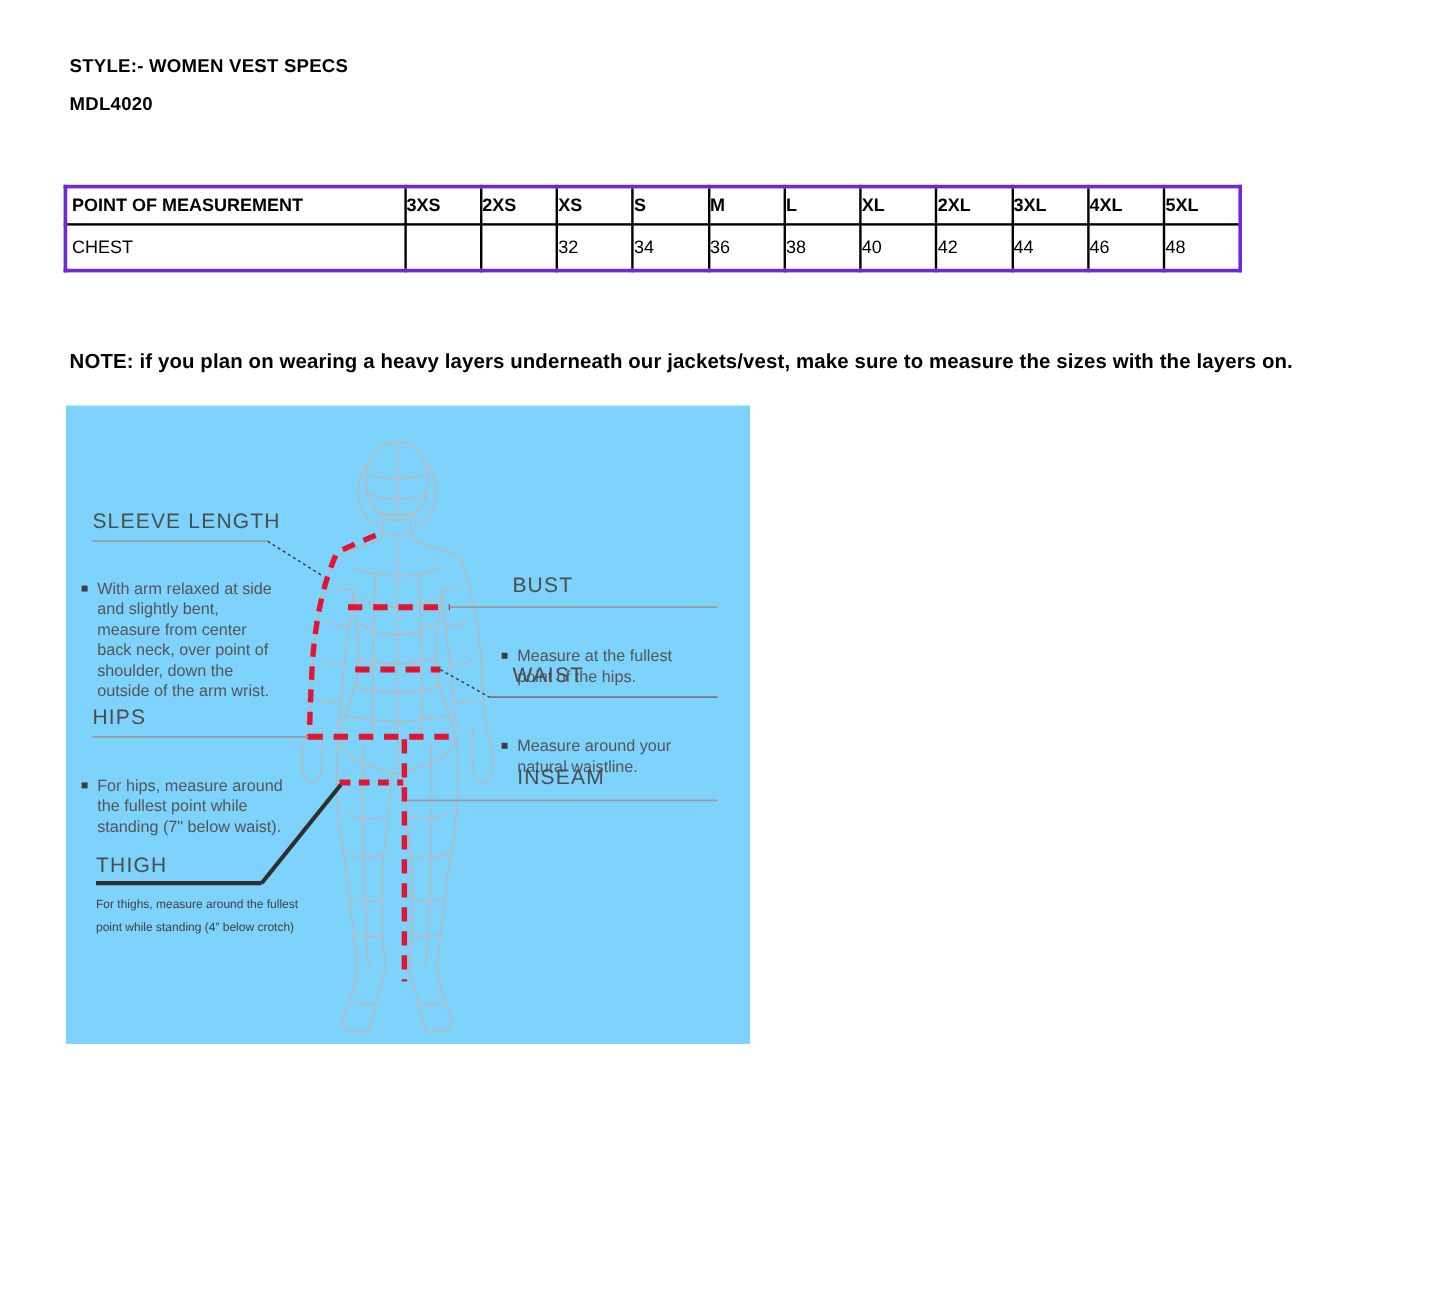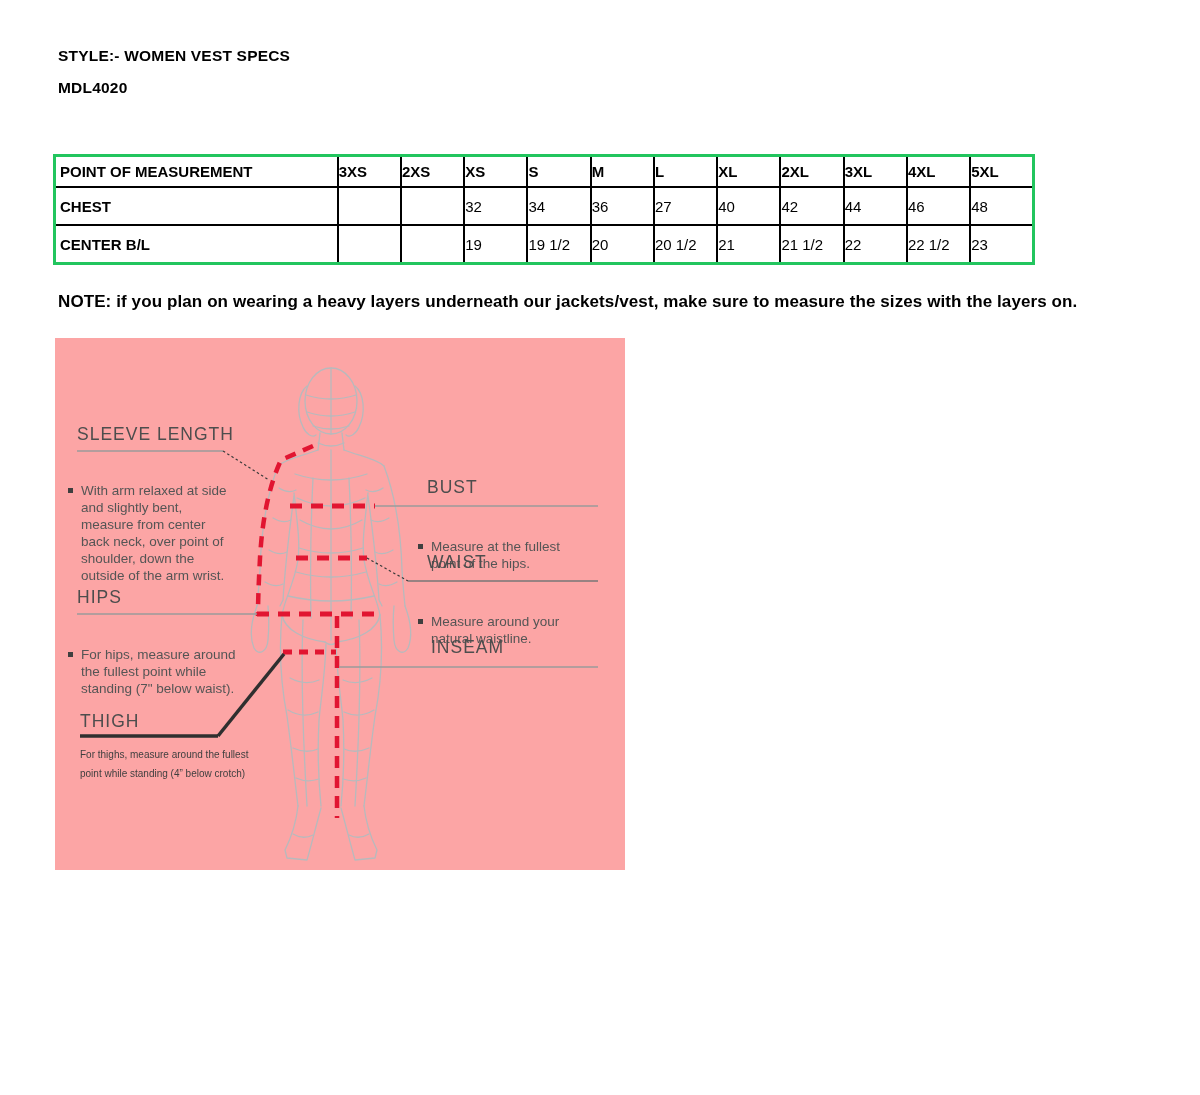--- a/index.html
+++ b/index.html
@@ -3,29 +3,29 @@
 <meta charset="utf-8">
 <style>
   html,body{margin:0;padding:0;background:#fff;}
   body{width:1200px;height:1095px;position:relative;font-family:"Liberation Sans",sans-serif;color:#000;}
 
   .title-line{position:absolute;left:58px;font-weight:bold;font-size:15.5px;letter-spacing:.2px;}
   #style-line{top:47px;}
   #model-line{top:79px;}
 
   table.size-table{position:absolute;left:53px;top:154px;width:982px;border-collapse:collapse;table-layout:fixed;
-    border:3px solid #22c55e;font-size:15px;}
+    border:3px solid #6d28d9;font-size:15px;}
   table.size-table th,table.size-table td{border:2px solid #000;height:36px;text-align:left;padding:0;overflow:hidden;white-space:nowrap;}
   table.size-table thead th{height:29px;font-weight:bold;}
   table.size-table th.pom,table.size-table td.rowlabel{text-align:left;padding-left:4px;}
-  table.size-table td.rowlabel{font-weight:bold;}
+  table.size-table td.rowlabel{font-weight:normal;}
 
   .note{position:absolute;left:58px;top:292px;font-weight:bold;font-size:17px;letter-spacing:.1px;}
 
-  .diagram{position:absolute;left:55px;top:338px;width:570px;height:532px;background:#fca5a5;}
+  .diagram{position:absolute;left:55px;top:338px;width:570px;height:532px;background:#7dd3fc;}
   .diagram svg{position:absolute;left:0;top:0;}
 
   .ghead{position:absolute;font-size:17.5px;letter-spacing:1px;color:#4d4d4d;font-weight:normal;white-space:nowrap;}
   .gtext{position:absolute;font-size:13.5px;line-height:17px;color:#555;margin-top:26px;}
   .gtext .gbullet{position:absolute;left:-13px;top:6px;width:5px;height:5px;background:#3f3f3f;display:block;}
   .gtext-thigh{position:absolute;font-size:10px;line-height:19px;color:#3f3f3f;}
 </style>
 </head>
 <body>
 
@@ -64,40 +64,26 @@
     </tr>
   </thead>
   <tbody>
     <tr>
       <td class="rowlabel">CHEST</td>
       <td></td>
       <td></td>
       <td>32</td>
       <td>34</td>
       <td>36</td>
-      <td>27</td>
+      <td>38</td>
       <td>40</td>
       <td>42</td>
       <td>44</td>
       <td>46</td>
       <td>48</td>
-    </tr>
-    <tr>
-      <td class="rowlabel">CENTER B/L</td>
-      <td></td>
-      <td></td>
-      <td>19</td>
-      <td>19 1/2</td>
-      <td>20</td>
-      <td>20 1/2</td>
-      <td>21</td>
-      <td>21 1/2</td>
-      <td>22</td>
-      <td>22 1/2</td>
-      <td>23</td>
     </tr>
   </tbody>
 </table>
 
 <div class="note">NOTE: if you plan on wearing a heavy layers underneath our jackets/vest, make sure to measure the sizes with the layers on.</div>
 
 <div class="diagram">
 
   <svg width="570" height="532" viewBox="0 0 570 532">
 

